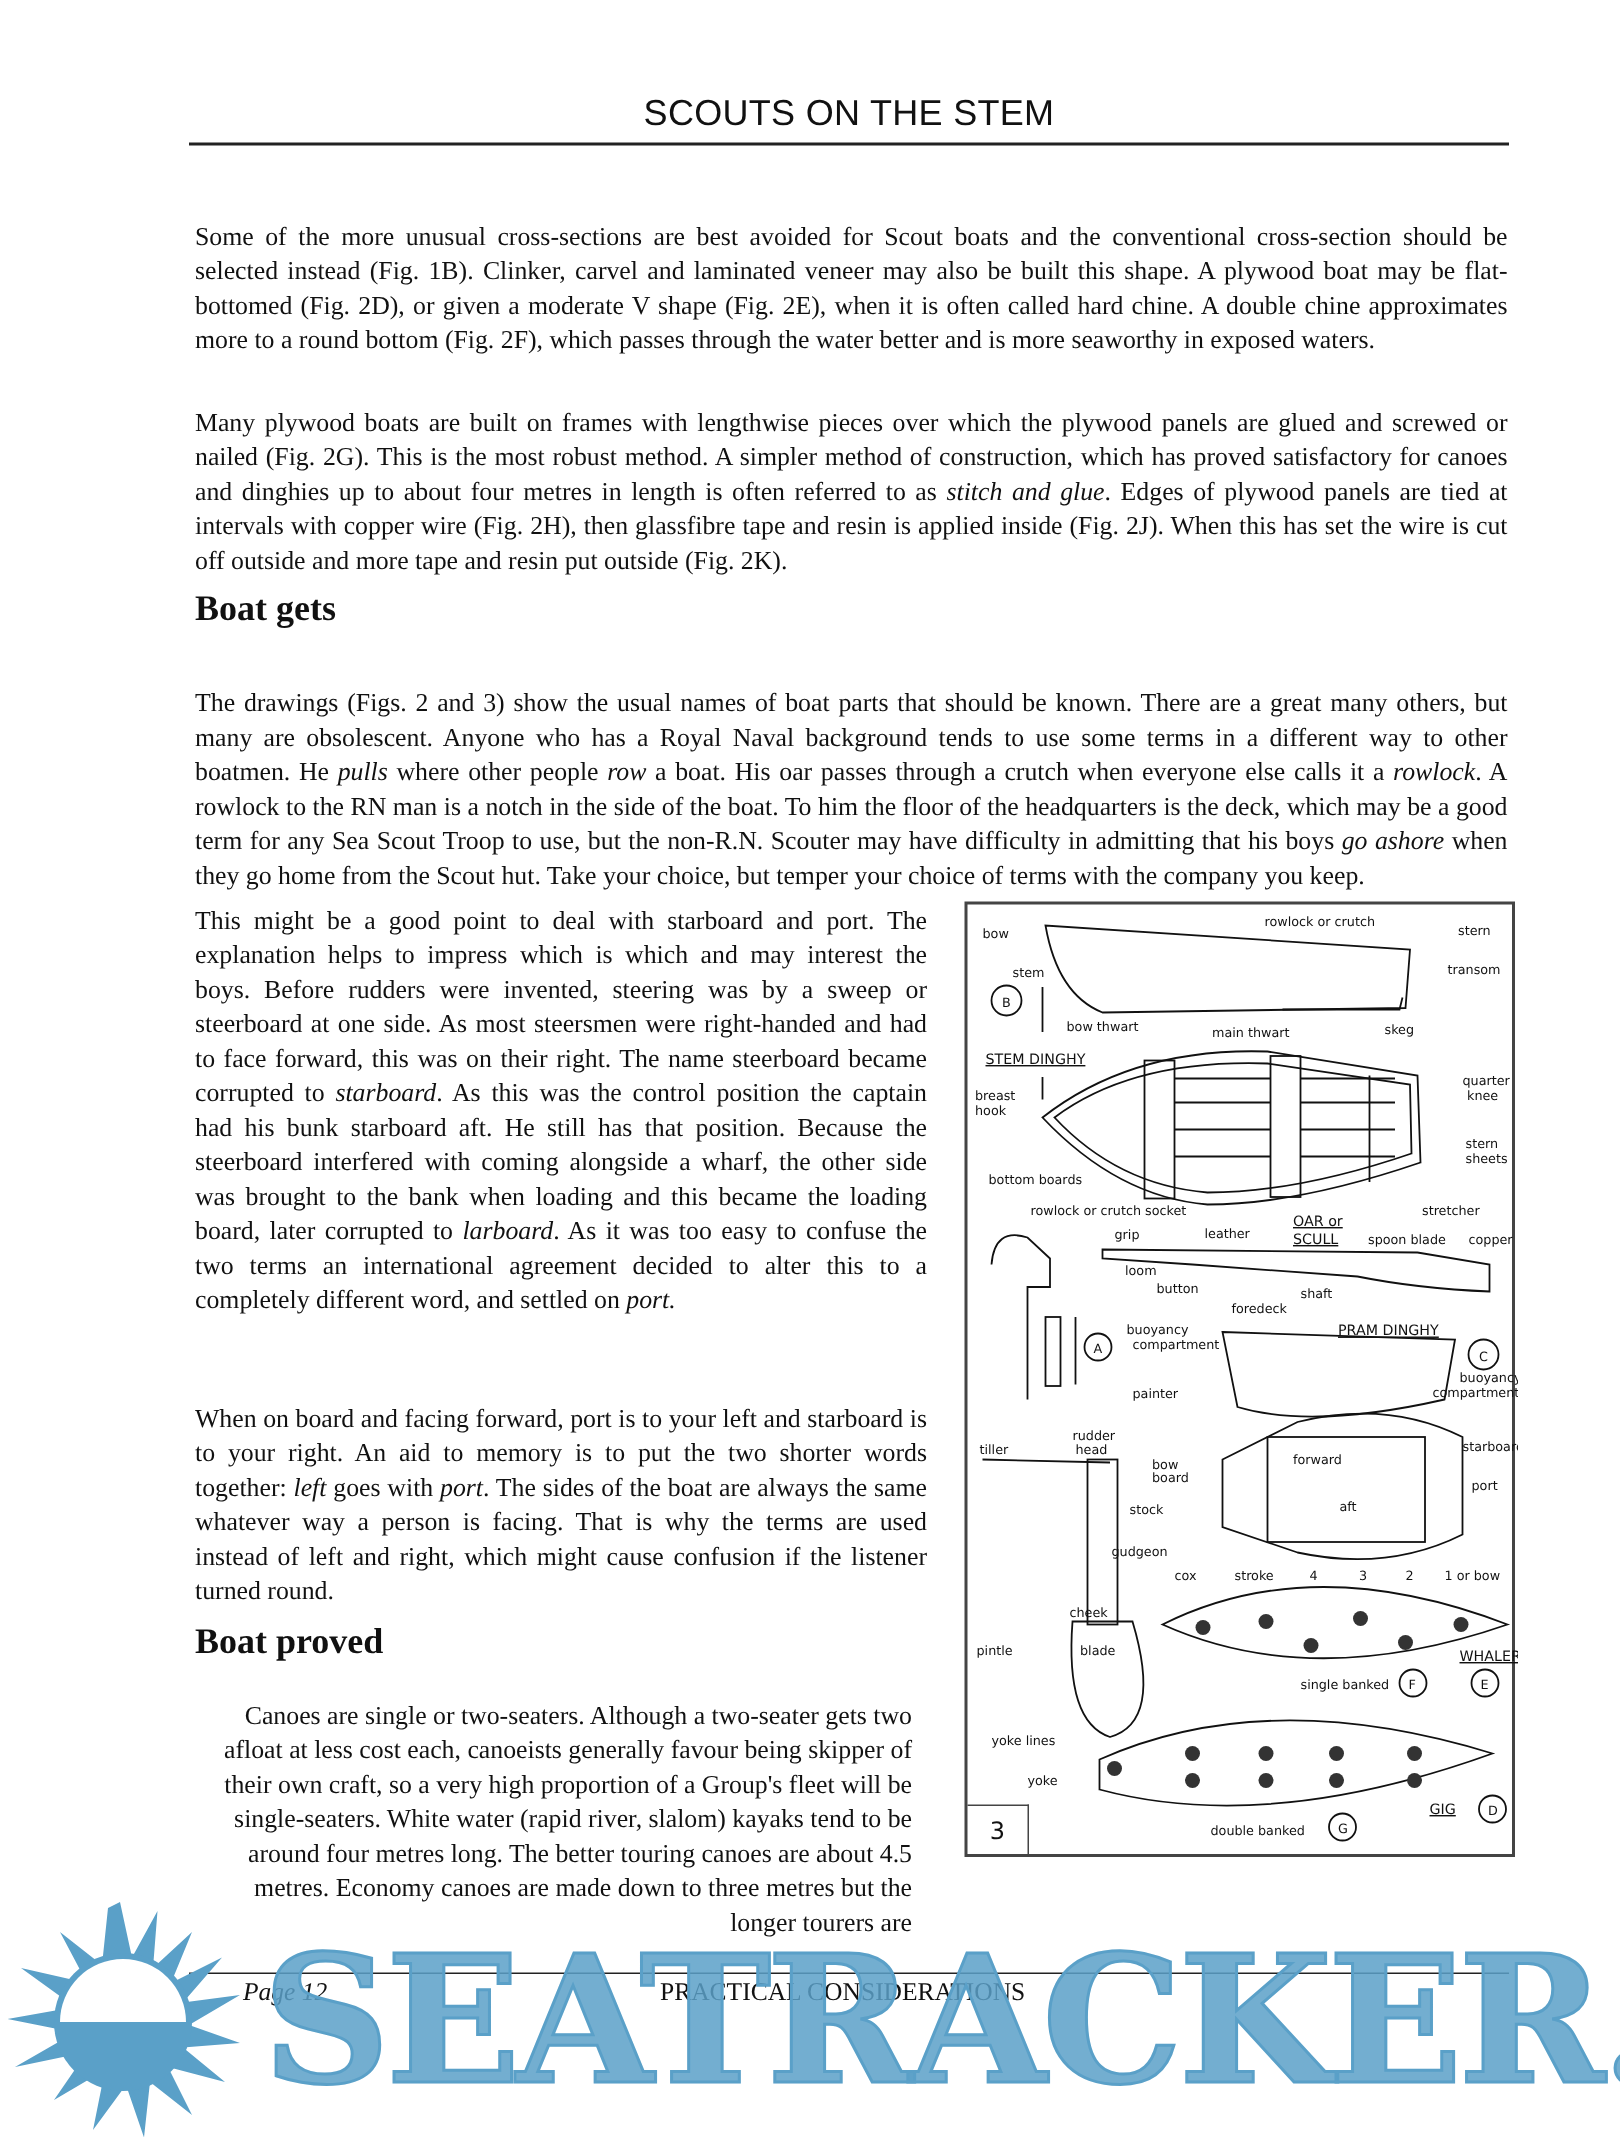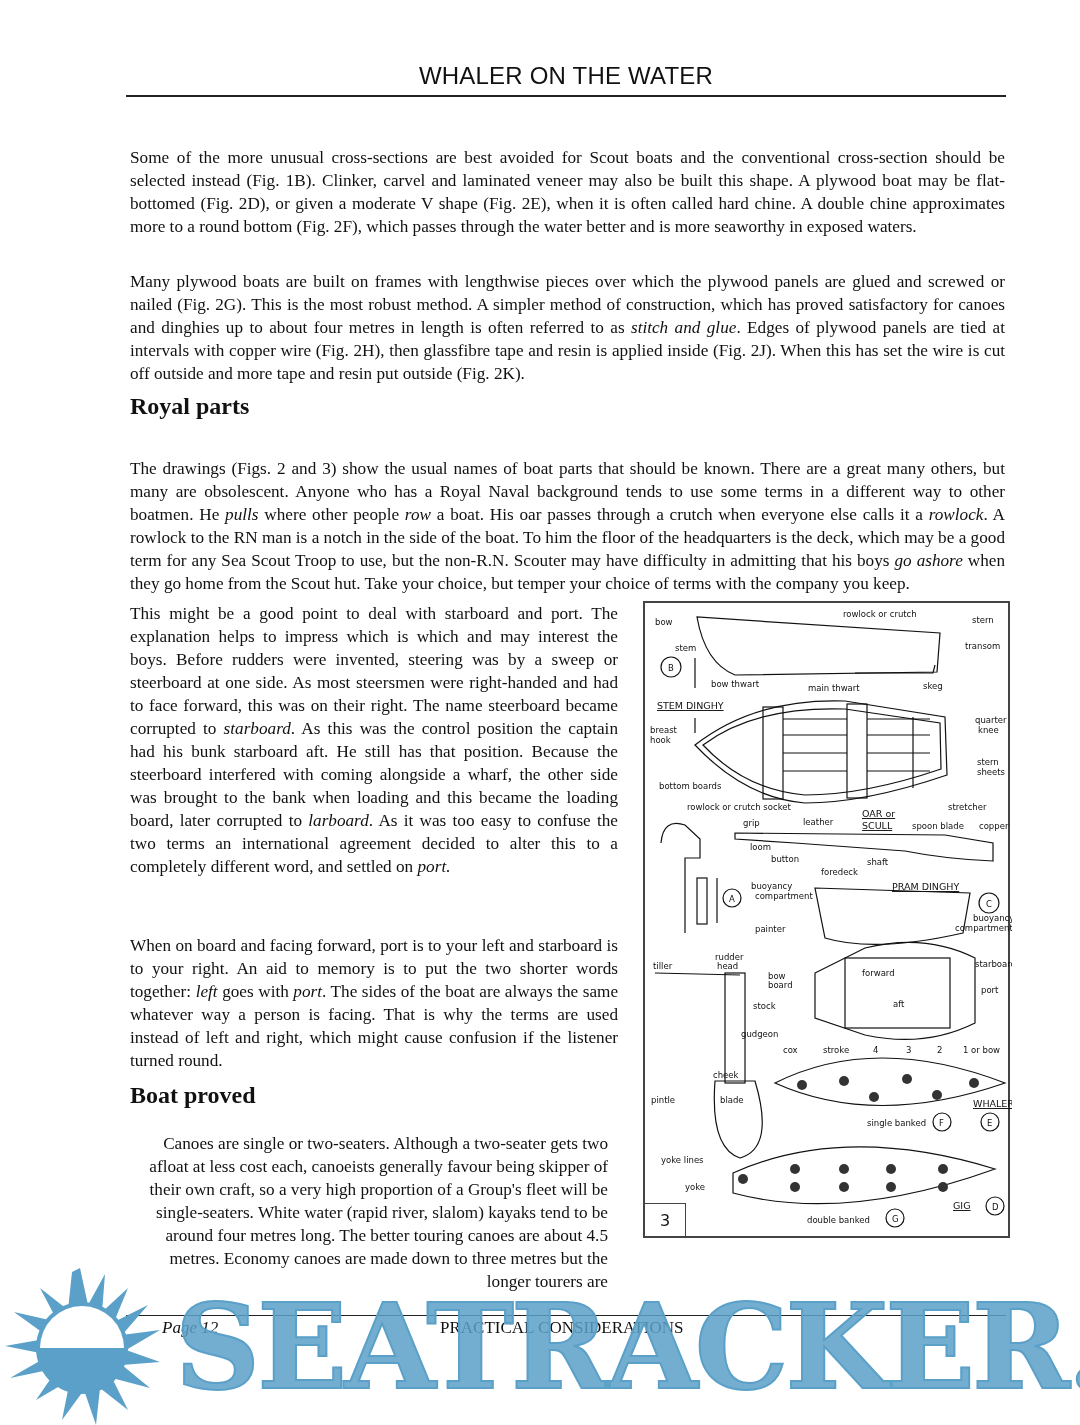--- a/index.html
+++ b/index.html
@@ -18,28 +18,28 @@
   .fignum { position: absolute; left: 0; bottom: 0; width: 40px; height: 32px; border-top: 1.5px solid #444; border-right: 1.5px solid #444; font-family: "DejaVu Sans", sans-serif; font-size: 16px; display: flex; align-items: center; justify-content: center; }
   .foot-rule { position: absolute; top: 1315px; left: 126px; width: 880px; border-top: 1.5px solid #222; }
   .foot-page { position: absolute; top: 1318px; left: 162px; font-size: 17px; font-style: italic; }
   .foot-title { position: absolute; top: 1318px; left: 440px; font-size: 17px; }
   .watermark { position: absolute; left: 0; top: 1260px; width: 1080px; height: 165px; pointer-events: none; }
   .wm-text { position: absolute; left: 175px; top: 1288px; font-family: "DejaVu Serif", serif; font-weight: bold; font-size: 118px; letter-spacing: -3px; color: rgba(90,160,200,0.85); -webkit-text-stroke: 2px #5aa0c8; line-height: 1; white-space: nowrap; }
 </style>
 </head>
 <body>
 
-<div class="running-head">WHALER ON THE WATER</div>
+<div class="running-head">SCOUTS ON THE STEM</div>
 <div class="head-rule"></div>
 
 <p class="p full" style="top:121px">Some of the more unusual cross-sections are best avoided for Scout boats and the conventional cross-section should be selected instead (Fig. 1B). Clinker, carvel and laminated veneer may also be built this shape. A plywood boat may be flat-bottomed (Fig. 2D), or given a moderate V shape (Fig. 2E), when it is often called hard chine. A double chine approximates more to a round bottom (Fig. 2F), which passes through the water better and is more seaworthy in exposed waters.</p>
 
 <p class="p full" style="top:245px"><span>Many plywood boats are built on frames with lengthwise pieces over which the plywood panels are glued and screwed or nailed (Fig. 2G). This is the most robust method. A simpler method of construction, which has proved satisfactory for canoes and dinghies up to about four metres in length is often referred to as </span><em>stitch and glue</em><span>. Edges of plywood panels are tied at intervals with copper wire (Fig. 2H), then glassfibre tape and resin is applied inside (Fig. 2J). When this has set the wire is cut off outside and more tape and resin put outside (Fig. 2K).</span></p>
 
-<h2 style="top:393px">Royal parts</h2>
+<h2 style="top:393px">Boat gets</h2>
 
 <p class="p full" style="top:432px"><span>The drawings (Figs. 2 and 3) show the usual names of boat parts that should be known. There are a great many others, but many are obsolescent. Anyone who has a Royal Naval background tends to use some terms in a different way to other boatmen. He </span><em>pulls</em><span> where other people </span><em>row</em><span> a boat. His oar passes through a crutch when everyone else calls it a </span><em>rowlock</em><span>. A rowlock to the RN man is a notch in the side of the boat. To him the floor of the headquarters is the deck, which may be a good term for any Sea Scout Troop to use, but the non-R.N. Scouter may have difficulty in admitting that his boys </span><em>go ashore</em><span> when they go home from the Scout hut. Take your choice, but temper your choice of terms with the company you keep.</span></p>
 
 <p class="p col" style="top:602px"><span>This might be a good point to deal with starboard and port. The explanation helps to impress which is which and may interest the boys. Before rudders were invented, steering was by a sweep or steerboard at one side. As most steersmen were right-handed and had to face forward, this was on their right. The name steerboard became corrupted to </span><em>starboard</em><span>. As this was the control position the captain had his bunk starboard aft. He still has that position. Because the steerboard interfered with coming alongside a wharf, the other side was brought to the bank when loading and this became the loading board, later corrupted to </span><em>larboard</em><span>. As it was too easy to confuse the two terms an international agreement decided to alter this to a completely different word, and settled on </span><em>port.</em></p>
 
 <p class="p col" style="top:934px"><span>When on board and facing forward, port is to your left and starboard is to your right. An aid to memory is to put the two shorter words together: </span><em>left</em><span> goes with </span><em>port</em><span>. The sides of the boat are always the same whatever way a person is facing. That is why the terms are used instead of left and right, which might cause confusion if the listener turned round.</span></p>
 
 <h2 style="top:1082px">Boat proved</h2>
 
 <p class="p col2" style="top:1111px">Canoes are single or two-seaters. Although a two-seater gets two afloat at less cost each, canoeists generally favour being skipper of their own craft, so a very high proportion of a Group's fleet will be single-seaters. White water (rapid river, slalom) kayaks tend to be around four metres long. The better touring canoes are about 4.5 metres. Economy canoes are made down to three metres but the longer tourers are</p>

